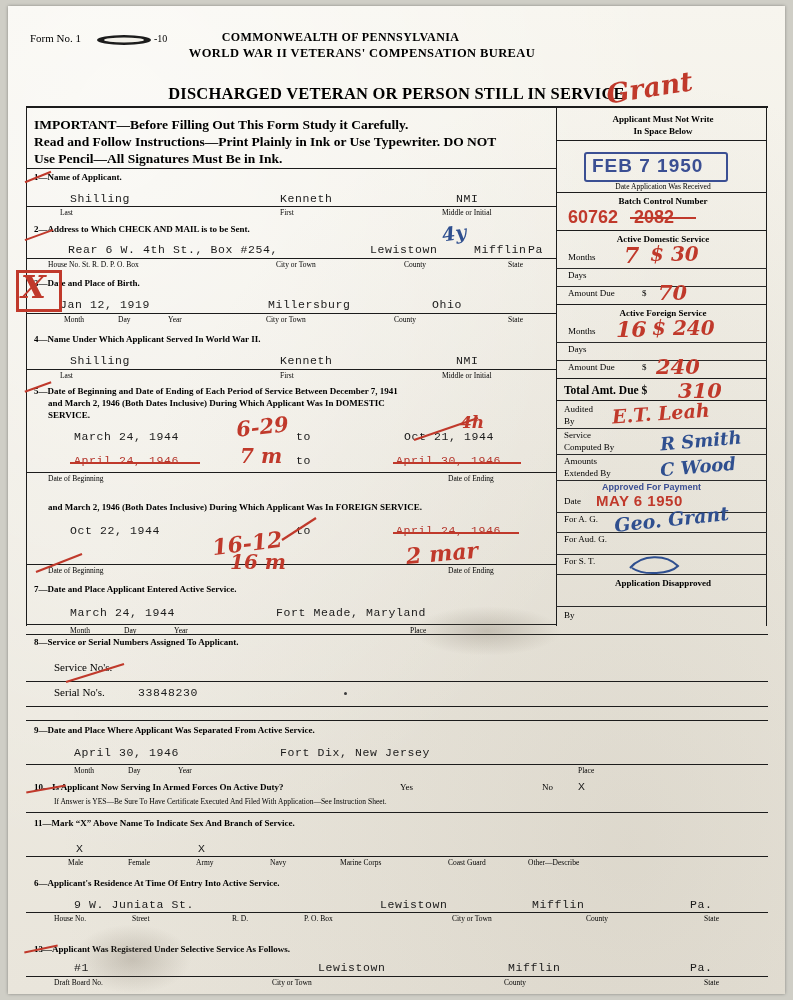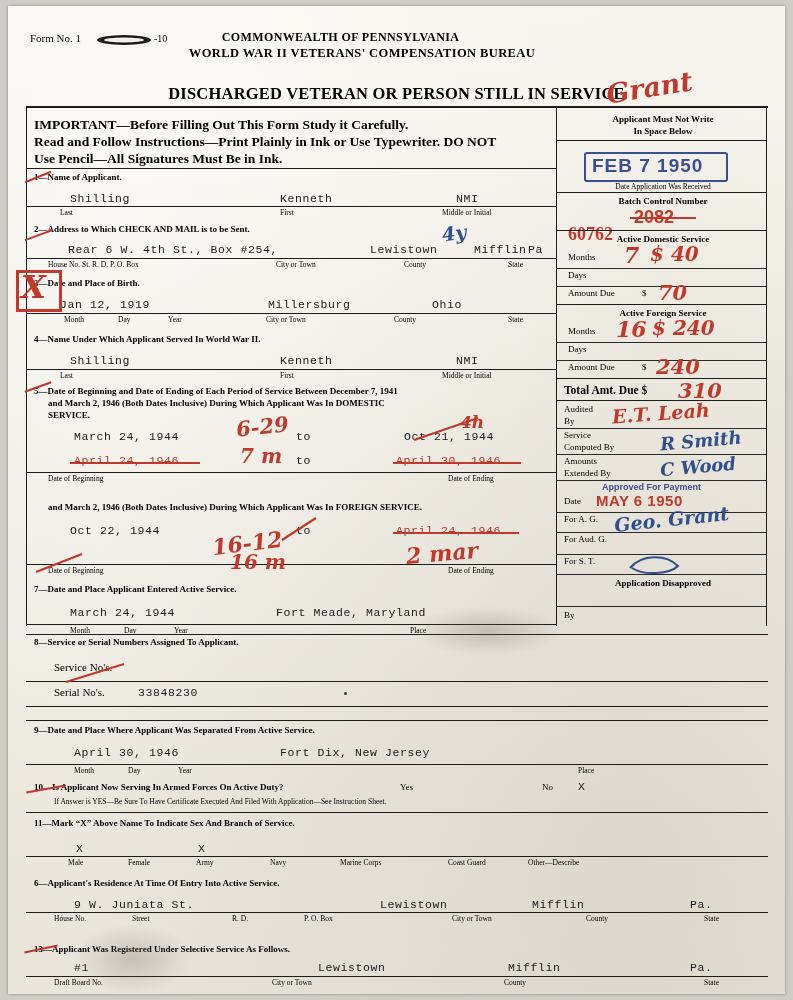--- a/index.html
+++ b/index.html
@@ -266,29 +266,29 @@
     <div class="t b sm center" style="left:552px;top:108px;width:206px;">Applicant Must Not Write</div>
     <div class="t b sm center" style="left:552px;top:120px;width:206px;">In Space Below</div>
     <div class="hr" style="left:548px;top:134px;width:211px;"></div>
 
     <div class="stampbox" style="left:576px;top:146px;width:140px;height:26px;border-radius:3px;"></div>
     <div class="t stampblue b" style="left:584px;top:149px;font-family:'Liberation Sans',sans-serif;font-size:19px;letter-spacing:1px;">FEB 7  1950</div>
     <div class="t xs center" style="left:552px;top:176px;width:206px;">Date  Application  Was  Received</div>
     <div class="hr" style="left:548px;top:186px;width:211px;"></div>
 
     <div class="t b sm center" style="left:552px;top:190px;width:206px;">Batch Control Number</div>
-    <div class="t b" style="left:560px;top:218px;font-family:Liberation Serif, serif;font-size:18px;color:#c0392b;">60762</div>
+    <div class="t b" style="left:560px;top:201px;font-family:Liberation Sans, sans-serif;font-size:18px;color:#c0392b;">60762</div>
     <div class="t b" style="left:626px;top:201px;font-family:'Liberation Sans',sans-serif;font-size:18px;color:#c0392b;">2082</div>
     <div class="ink" style="left:622px;top:211px;width:66px;height:2px;background:#c0392b;"></div>
     <div class="hr" style="left:548px;top:224px;width:211px;"></div>
 
     <div class="t b sm center" style="left:552px;top:228px;width:206px;">Active Domestic Service</div>
     <div class="t sm" style="left:560px;top:246px;">Months</div>
     <div class="ink hand red" style="left:616px;top:236px;font-size:22px;">7</div>
-    <div class="ink hand red" style="left:642px;top:236px;font-size:20px;">$ 40</div>
+    <div class="ink hand red" style="left:642px;top:236px;font-size:20px;">$ 30</div>
     <div class="hr thin" style="left:548px;top:262px;width:211px;"></div>
     <div class="t sm" style="left:560px;top:264px;">Days</div>
     <div class="hr thin" style="left:548px;top:280px;width:211px;"></div>
     <div class="t sm" style="left:560px;top:282px;">Amount Due</div>
     <div class="t sm" style="left:634px;top:282px;">$</div>
     <div class="ink hand red" style="left:650px;top:274px;font-size:21px;">70</div>
     <div class="hr" style="left:548px;top:298px;width:211px;"></div>
 
     <div class="t b sm center" style="left:552px;top:302px;width:206px;">Active Foreign Service</div>
     <div class="t sm" style="left:560px;top:320px;">Months</div>

